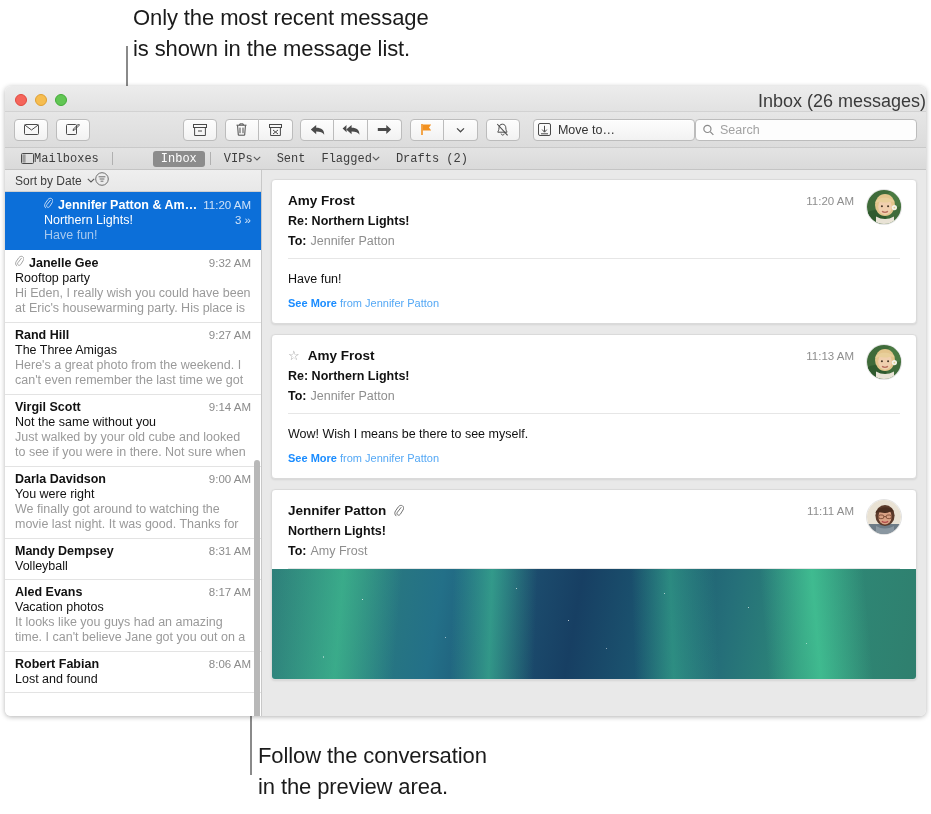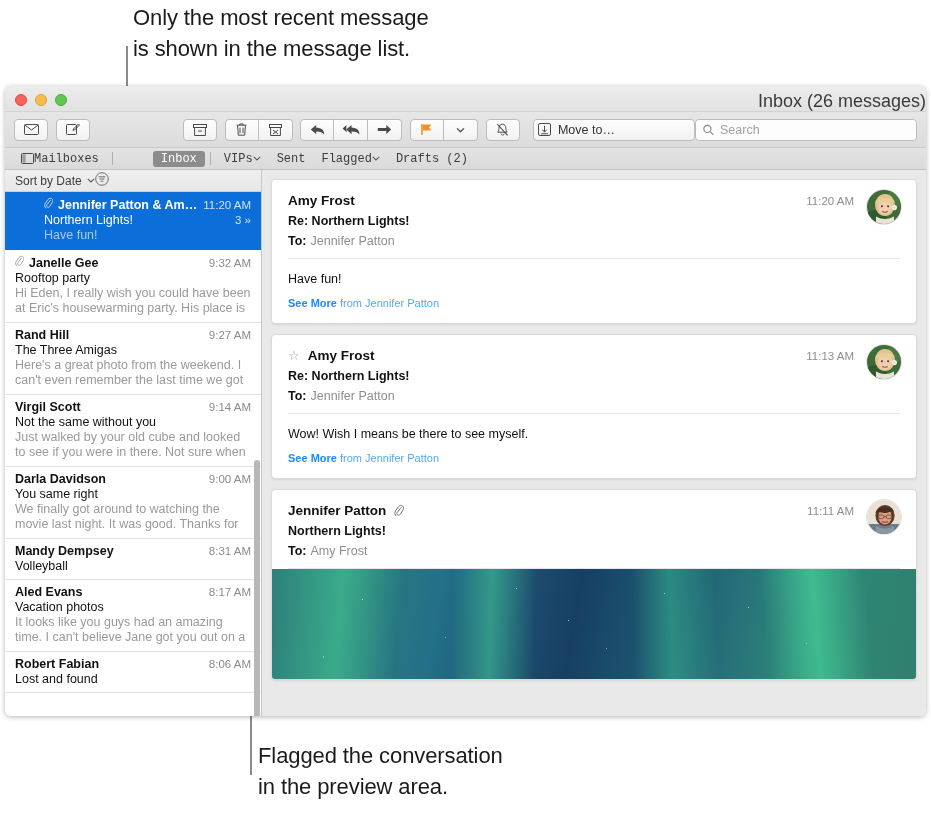--- a/index.html
+++ b/index.html
@@ -227,21 +227,21 @@
 </style>
 </head>
 <body>
 
 <div id="root">
 
   <div class="callout-text" id="caption-top">Only the most recent message
 is shown in the message list.</div>
   <div class="leader" id="leader-top" style="left:126px; top:46px; width:2px; height:170px;"></div>
 
-  <div class="callout-text" id="caption-bottom">Flagged the conversation
+  <div class="callout-text" id="caption-bottom">Follow the conversation
 in the preview area.</div>
 
   <div class="leader" style="left:258px; top:169px; width:34px; height:2px;"></div>
   <div class="leader" style="left:258px; top:169px; width:2px; height:542px;"></div>
   <div class="leader" style="left:258px; top:709px; width:34px; height:2px;"></div>
   <div class="leader" style="left:250px; top:715px; width:2px; height:60px;"></div>
 
   <div id="window">
 
     <div id="titlebar">
@@ -455,21 +455,21 @@
                 <span class="row-subj">Not the same without you</span>
               </div>
               <div class="row-snip">Just walked by your old cube and looked to see if you were in there. Not sure when I'll s…</div>
             </div>
             <div class="row">
               <div class="row-top">
                 <span class="row-from">Darla Davidson</span>
                 <span class="row-time">9:00 AM</span>
               </div>
               <div class="row-mid">
-                <span class="row-subj">You same right</span>
+                <span class="row-subj">You were right</span>
               </div>
               <div class="row-snip">We finally got around to watching the movie last night. It was good. Thanks for suggestin…</div>
             </div>
             <div class="row">
               <div class="row-top">
                 <span class="row-from">Mandy Dempsey</span>
                 <span class="row-time">8:31 AM</span>
               </div>
               <div class="row-mid">
                 <span class="row-subj">Volleyball</span>

